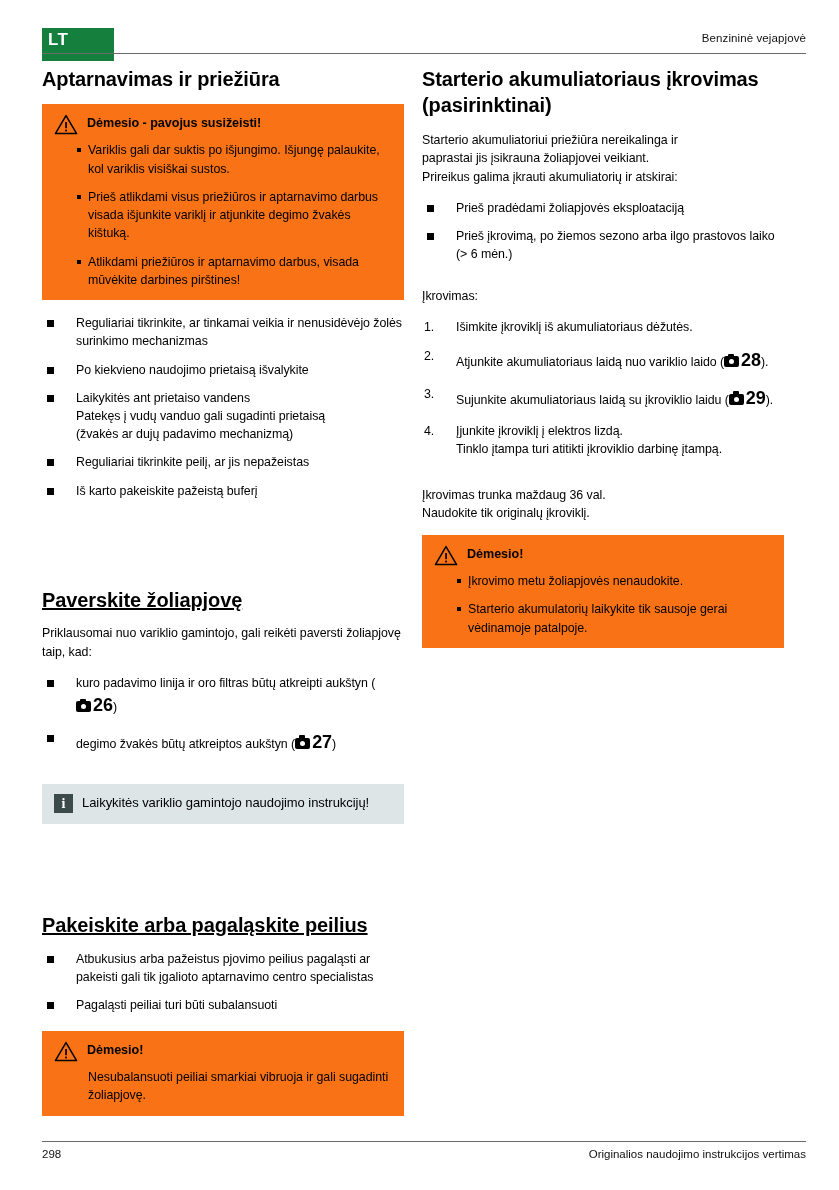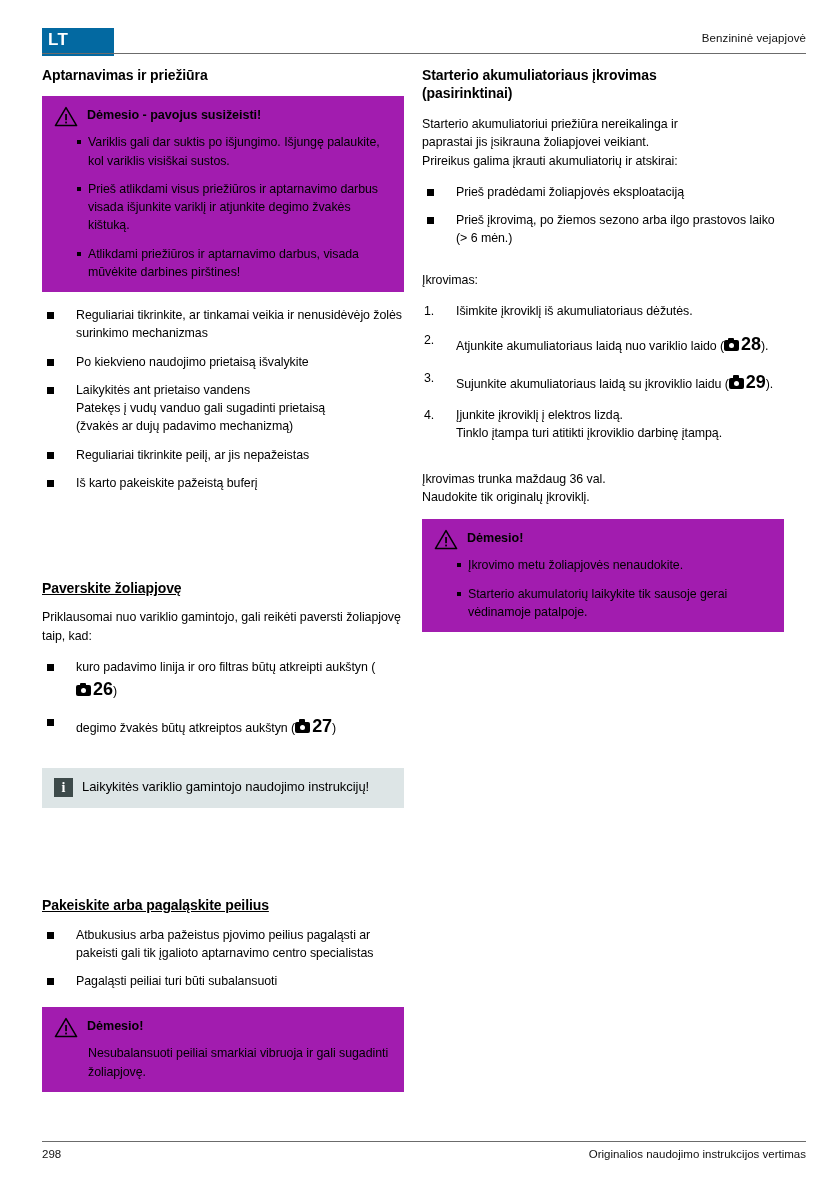--- a/index.html
+++ b/index.html
@@ -22,22 +22,22 @@
 
   
   .header {
     position: absolute;
     left: 42px; top: 26px;
     width: 764px; height: 34px;
   }
   .lang-tag {
     position: absolute;
     left: 0; top: 2px;
-    width: 72px; height: 28px;
-    background: #0369a1;
+    width: 72px; height: 33px;
+    background: #15803d;
     color: #ffffff;
     font-size: 17px;
     font-weight: bold;
     letter-spacing: 0.5px;
     line-height: 23px;
     padding-left: 6px;
   }
   .header-title {
     position: absolute;
     right: 0; top: 6px;
@@ -56,38 +56,38 @@
   
   .col {
     position: absolute;
     top: 66px;
     width: 362px;
   }
   .col-left  { left: 42px; }
   .col-right { left: 422px; }
 
   h2.section-title {
-    font-size: 14px;
+    font-size: 20px;
     font-weight: bold;
     margin: 0 0 12px 0;
     line-height: 1.32;
     letter-spacing: -0.1px;
   }
   h2.section-title.tight { margin-bottom: 11px; text-decoration: underline; }
 
   p.body {
     font-size: 12.4px;
     line-height: 1.48;
     margin: 0 0 13px 0;
     letter-spacing: -0.05px;
   }
 
   
   .notice {
-    background: #a21caf;
+    background: #f97316;
     padding: 9px 12px 11px 12px;
     margin: 0 0 14px 0;
     position: relative;
   }
   .notice-head {
     display: flex;
     align-items: flex-start;
     gap: 9px;
     margin-bottom: 6px;
   }

